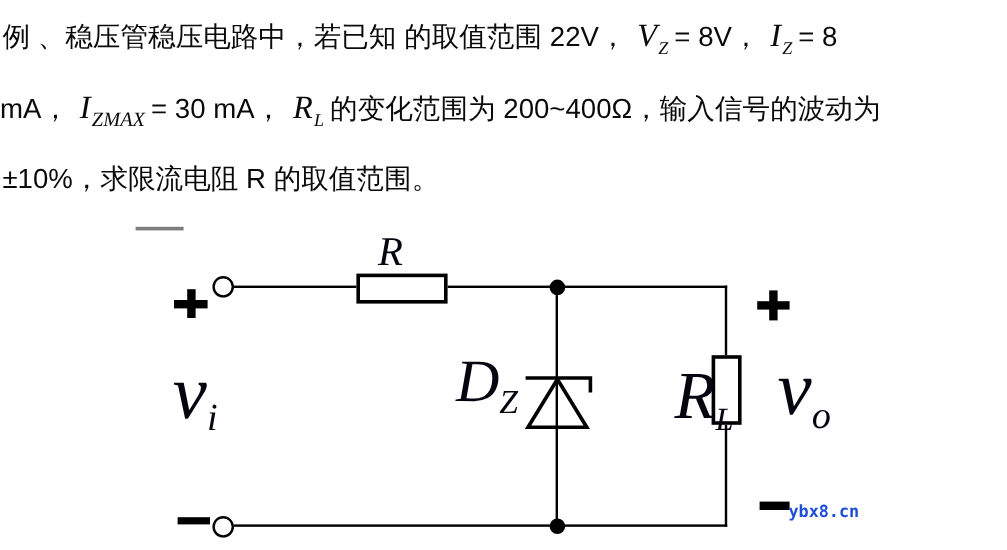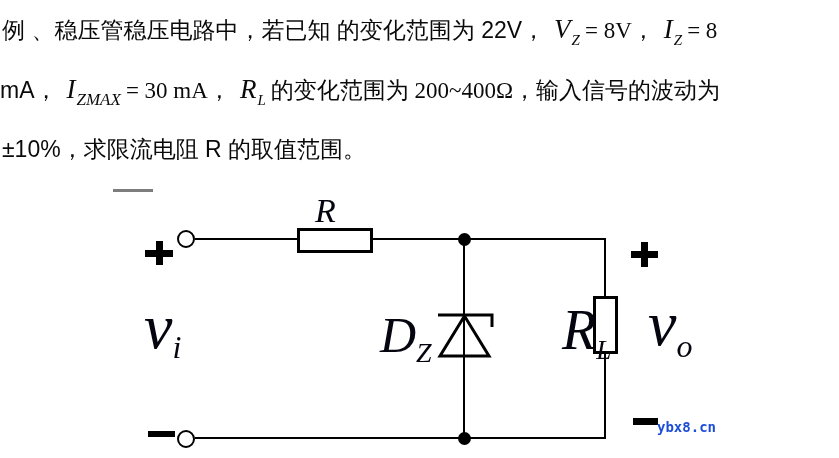--- a/index.html
+++ b/index.html
@@ -5,58 +5,58 @@
   html,body{margin:0;padding:0;background:#ffffff;}
   .screen{position:relative;width:839px;height:458px;background:#ffffff;overflow:hidden;
           font-family:"Liberation Sans",sans-serif;color:#000;}
 
   
   .tline{position:absolute;left:2px;width:835px;font-size:23px;line-height:34px;
          white-space:nowrap;color:#0a0a0a;}
   .mvar{font-family:"Liberation Serif",serif;font-style:italic;font-size:27px;
         margin-left:9px;}
   .mvar .sb{font-size:15px;font-style:italic;position:relative;top:7px;margin-left:1px;}
-  .meq{margin-left:5px;font-family:Liberation Serif, serif;}
+  .meq{margin-left:5px;}
 
   
   .gray-frag{position:absolute;left:113px;top:189px;width:40px;height:3px;background:#7d7d7d;}
 
   
   .wire{position:absolute;background:#000;}
   .cbox{position:absolute;background:#fff;border:3px solid #000;box-sizing:border-box;}
   .term{position:absolute;width:18px;height:18px;border:2px solid #000;border-radius:50%;
         background:#fff;box-sizing:border-box;}
   .dot{position:absolute;width:13px;height:13px;background:#000;border-radius:50%;}
   .bar{position:absolute;background:#000;}
 
   .clabel{position:absolute;font-family:"Liberation Serif",serif;font-style:italic;
           line-height:1;white-space:nowrap;color:#050510;}
   .clabel .sb{font-style:italic;position:relative;}
 
   .r-label{left:315px;top:194px;font-size:34px;}
-  .dz-label{left:380px;top:310px;font-size:50px;}
+  .dz-label{left:380px;top:292px;font-size:50px;}
   .dz-label .sb{font-size:28px;top:10px;}
   .rl-label{left:541px;top:302px;font-size:56px;margin-left:21px;}
   .rl-label .sb{font-size:27px;top:10px;}
   .vi-label{left:144px;top:295px;font-size:64px;}
   .vi-label .sb{font-size:32px;top:10px;}
   .vo-label{left:648px;top:292px;font-size:64px;}
   .vo-label .sb{font-size:32px;top:12px;}
 
   .zener-svg{position:absolute;left:432px;top:303px;}
 
   .watermark{position:absolute;left:657px;top:419px;font-family:"DejaVu Sans Mono",monospace;
              font-size:14px;font-weight:bold;color:#1d4ed8;letter-spacing:0px;}
 </style>
 </head>
 <body>
 
 <div class="screen">
 
-  <div class="tline" style="top:12px"><span>例 、稳压管稳压电路中，若已知 的变化范围为 22V，</span><span class="mvar"><span>V</span><span class="sb">Z</span></span><span class="meq">= 8V，</span><span class="mvar"><span>I</span><span class="sb">Z</span></span><span class="meq">= 8</span></div>
+  <div class="tline" style="top:12px"><span>例 、稳压管稳压电路中，若已知 的取值范围 22V，</span><span class="mvar"><span>V</span><span class="sb">Z</span></span><span class="meq">= 8V，</span><span class="mvar"><span>I</span><span class="sb">Z</span></span><span class="meq">= 8</span></div>
 
   <div class="tline" style="top:72px;left:0"><span>mA，</span><span class="mvar"><span>I</span><span class="sb" style="font-size:17px">ZMAX</span></span><span class="meq">= 30 mA，</span><span class="mvar"><span>R</span><span class="sb">L</span></span><span class="meq">的变化范围为 200~400Ω，输入信号的波动为</span></div>
 
   <div class="tline" style="top:132px"><span>±10%，求限流电阻 R 的取值范围。</span></div>
 
   <div class="gray-frag"></div>
 
   <div>
 
     <div class="wire" style="left:195px;top:238px;width:411px;height:2px"></div>

